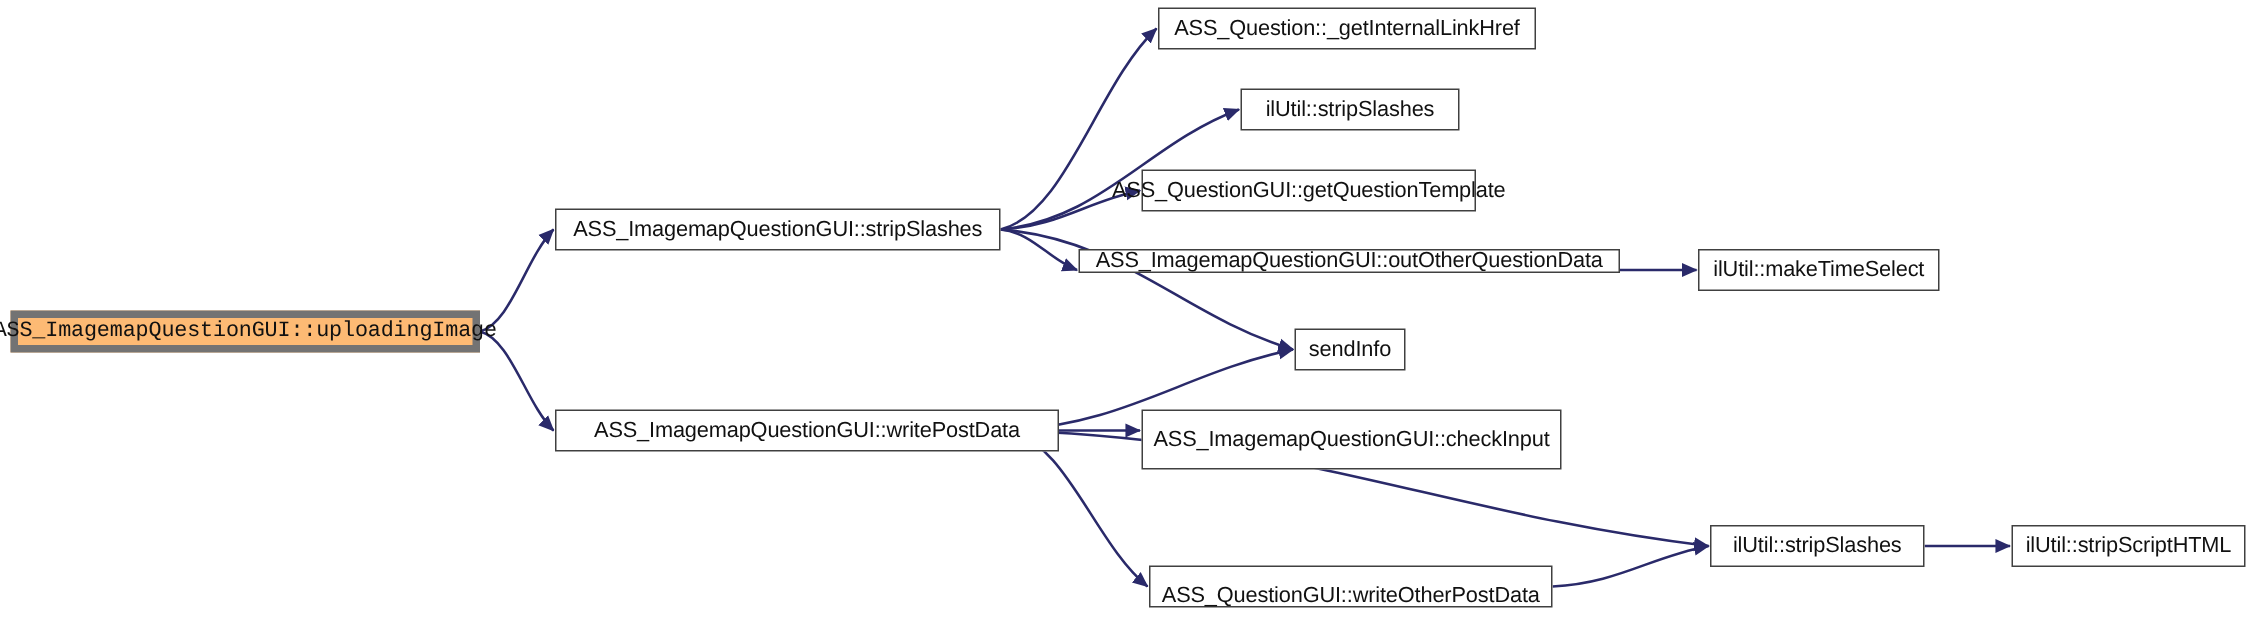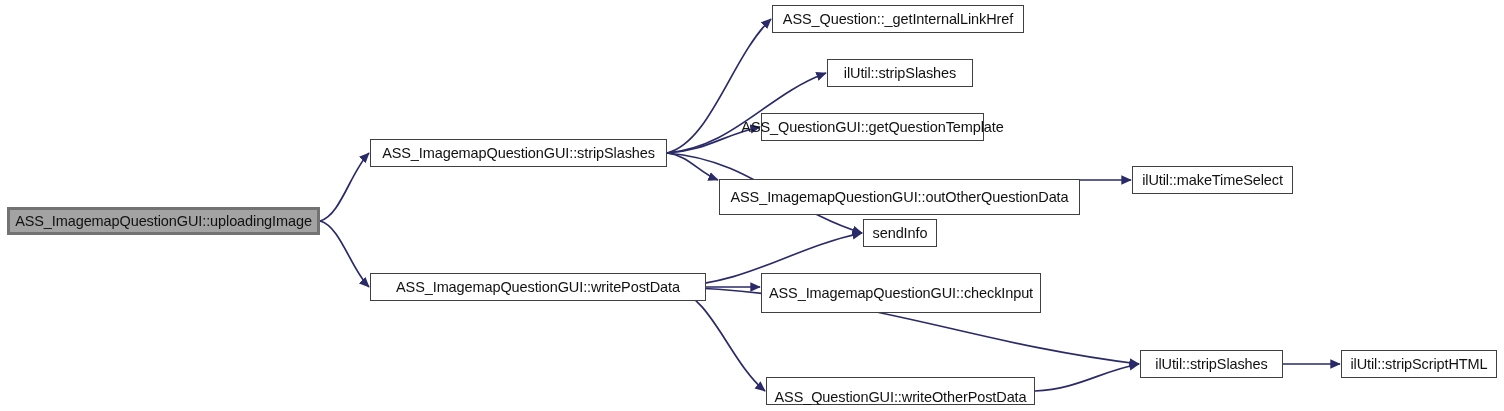--- a/index.html
+++ b/index.html
@@ -31,22 +31,23 @@
     font-size: 14.5px;
     line-height: 1;
     display: flex;
     align-items: center;
     justify-content: center;
     white-space: nowrap;
     letter-spacing: -0.1px;
     z-index: 2;
   }
   .node.root {
-    background: #a3a3a3;
-    border: 3px solid #737373;
+    background: #fdba74;
+    border: 5px solid #737373;
+    font-family: Liberation Mono, monospace;
   }
   .node-label {
     padding: 0 8px;
     pointer-events: none;
   }
 </style>
 </head>
 <body>
 
 <div id="canvas">
@@ -85,21 +86,21 @@
       </div>
       <div class="node" style="left: 772px; top: 5px; width: 252px; height: 28px;">
         <span class="node-label">ASS_Question::_getInternalLinkHref</span>
       </div>
       <div class="node" style="left: 827px; top: 59px; width: 146px; height: 28px;">
         <span class="node-label">ilUtil::stripSlashes</span>
       </div>
       <div class="node" style="left: 761px; top: 113px; width: 223px; height: 28px;">
         <span class="node-label">ASS_QuestionGUI::getQuestionTemplate</span>
       </div>
-      <div class="node" style="left: 719px; top: 179px; width: 361px; height: 36px;">
+      <div class="node" style="left: 719px; top: 166px; width: 361px; height: 16px;">
         <span class="node-label">ASS_ImagemapQuestionGUI::outOtherQuestionData</span>
       </div>
       <div class="node" style="left: 863px; top: 219px; width: 74px; height: 28px;">
         <span class="node-label">sendInfo</span>
       </div>
       <div class="node" style="left: 761px; top: 273px; width: 280px; height: 40px; text-align: right;">
         <span class="node-label">ASS_ImagemapQuestionGUI::checkInput</span>
       </div>
       <div class="node" style="left: 1132px; top: 166px; width: 161px; height: 28px;">
         <span class="node-label">ilUtil::makeTimeSelect</span>

